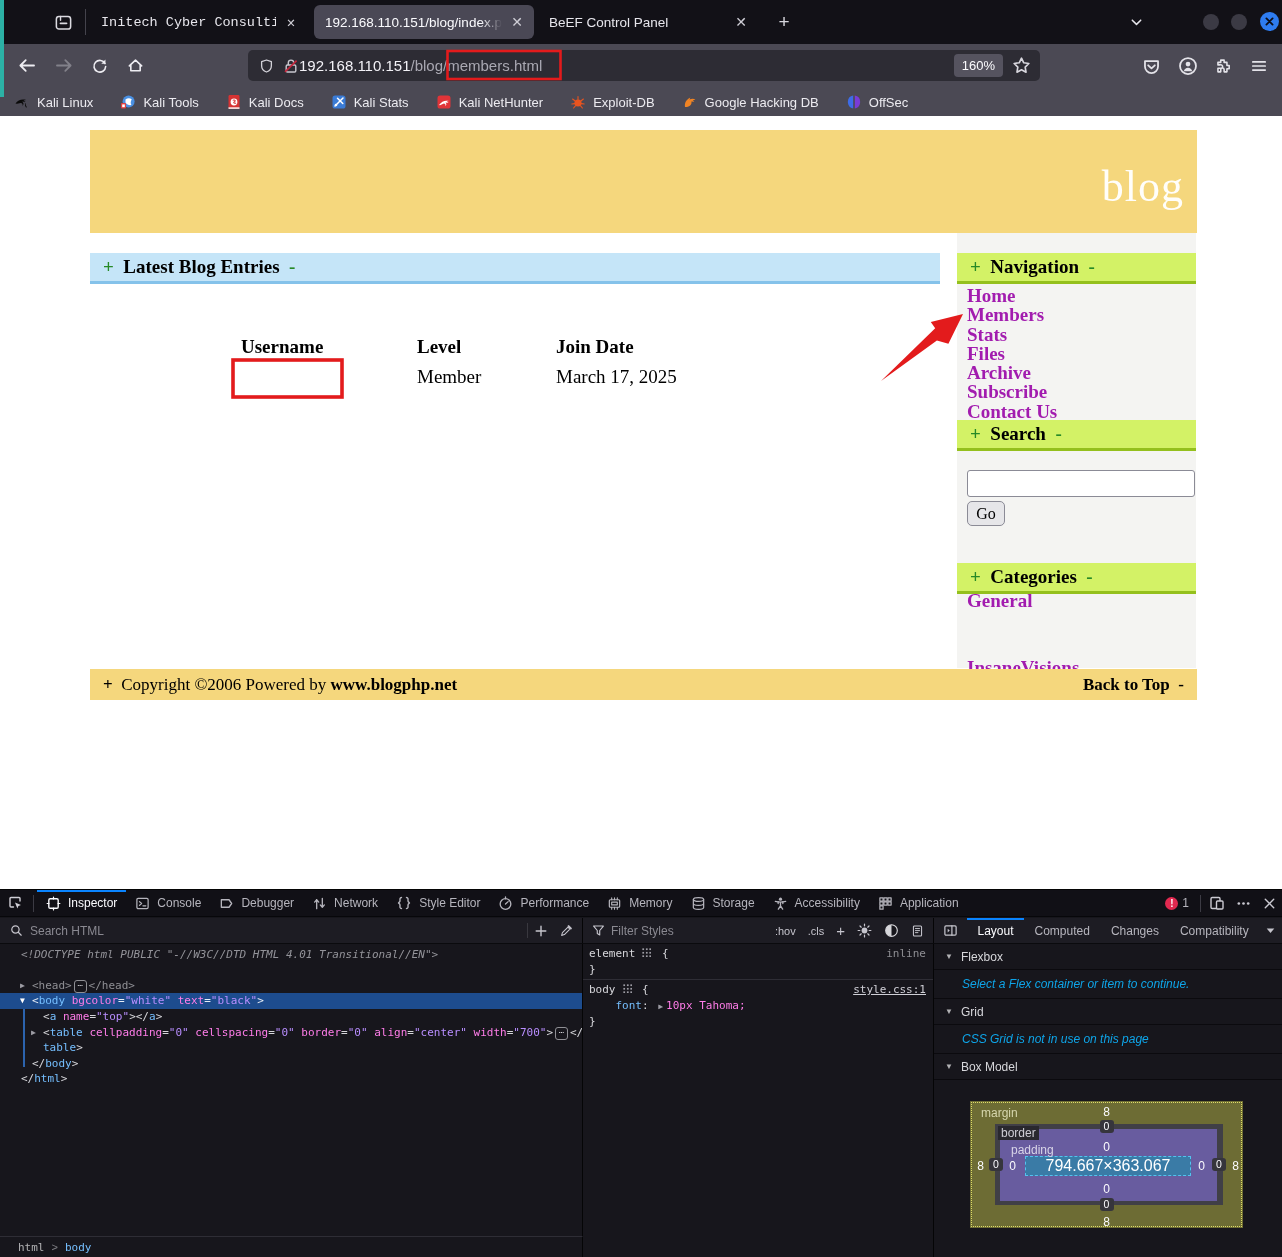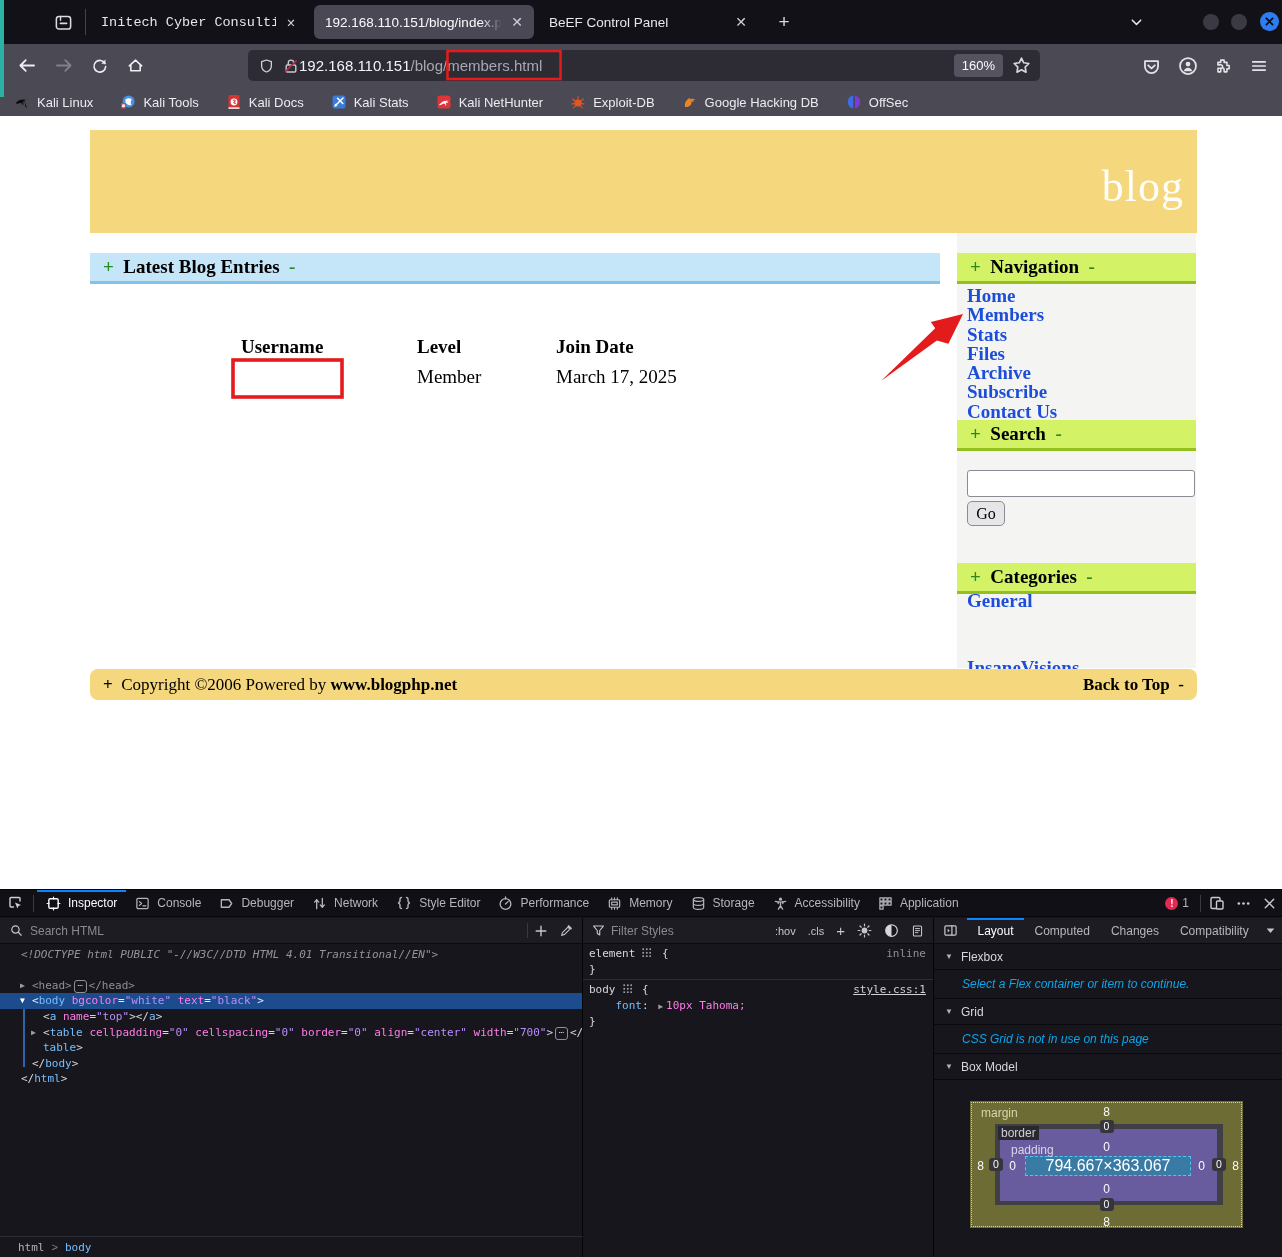--- a/index.html
+++ b/index.html
@@ -53,26 +53,26 @@
 .content-bar { position:absolute; left:90px; top:137px; width:850px; height:31px; background:#c5e5f8;
   border-bottom:3px solid #85c2ea; font-size:19px; font-weight:bold; line-height:28px; white-space:pre; }
 .bar-plus,.bar-minus { color:#278a27; }
 .sb-bar { position:absolute; left:0; width:239px; height:31px; background:#d3f266; border-bottom:3px solid #94c01d;
   font-size:19px; font-weight:bold; line-height:28px; white-space:pre; }
 .bar-pad { padding-left:13px; }
 .tbl-txt { position:absolute; font-size:19px; }
 .tbl-head { font-weight:bold; }
 .sidebar { position:absolute; left:957px; top:117px; width:239px; height:435px; background:#f4f4f2; }
 .sb-links { position:absolute; left:10px; width:220px; font-size:19px; font-weight:bold; line-height:19.3px; color:#1d7d1d; }
-.sb-links a { color:#1d4ed8; text-decoration:none; display:block; }
+.sb-links a { color:#a21caf; text-decoration:none; display:block; }
 .sb-input { position:absolute; left:10px; top:237px; width:228px; height:27px; border:1px solid #8b8b96; border-radius:3px; background:#fff; }
 .sb-go { position:absolute; left:10px; top:268px; width:38px; height:25px; background:#e6e6e9; border:1px solid #8b8b96;
   border-radius:5px; font-family:"Liberation Serif",serif; font-size:16px; line-height:22px; text-align:center; color:#000; }
 .page-footer { position:absolute; left:90px; top:553px; width:1107px; height:31px; background:#f5d77d;
-  font-size:17px; line-height:31px;border-radius:8px; }
+  font-size:17px; line-height:31px; }
 .pf-left { position:absolute; left:13px; white-space:pre; }
 .pf-right { position:absolute; right:13px; white-space:pre; }
 .pf-bold { font-weight:bold; }
 
 
 .annot { position:absolute; left:0; top:0; width:1282px; height:1257px; z-index:40; pointer-events:none; }
 
 
 .devtools { position:absolute; left:0; top:889px; width:1282px; height:368px; background:#17161c;
   color:#b6b5bd; font-size:12px; z-index:3; }

